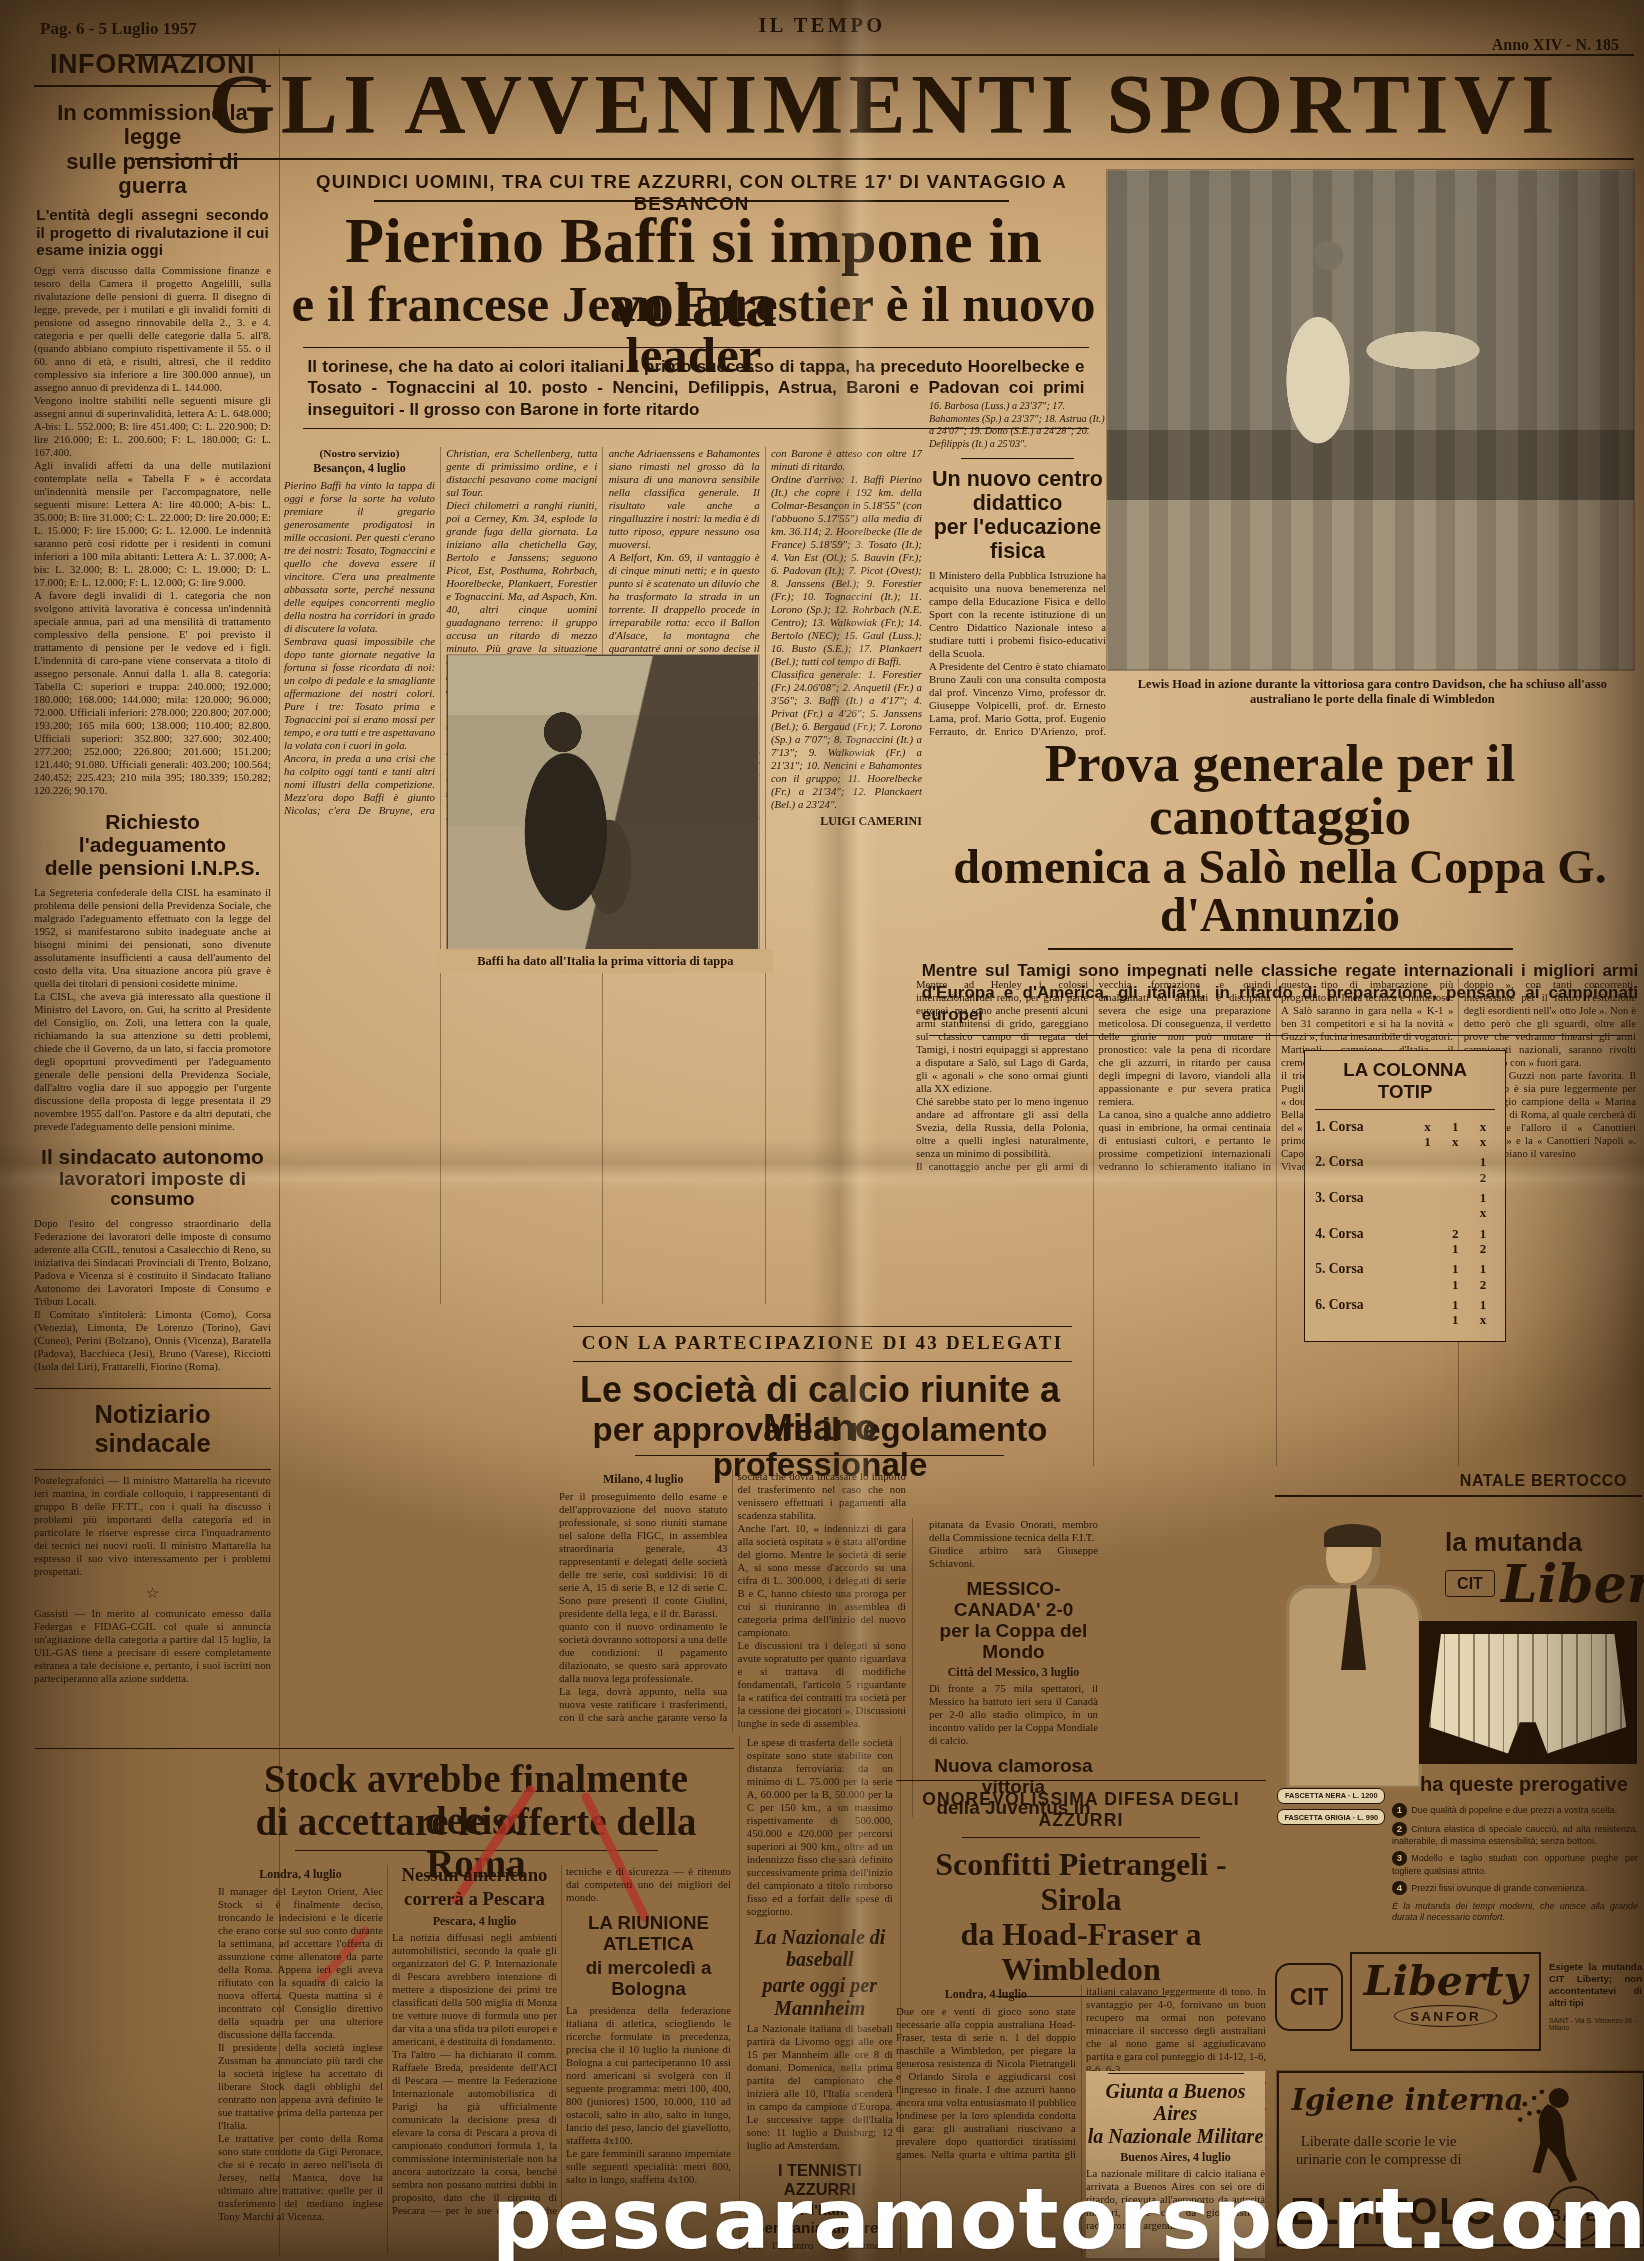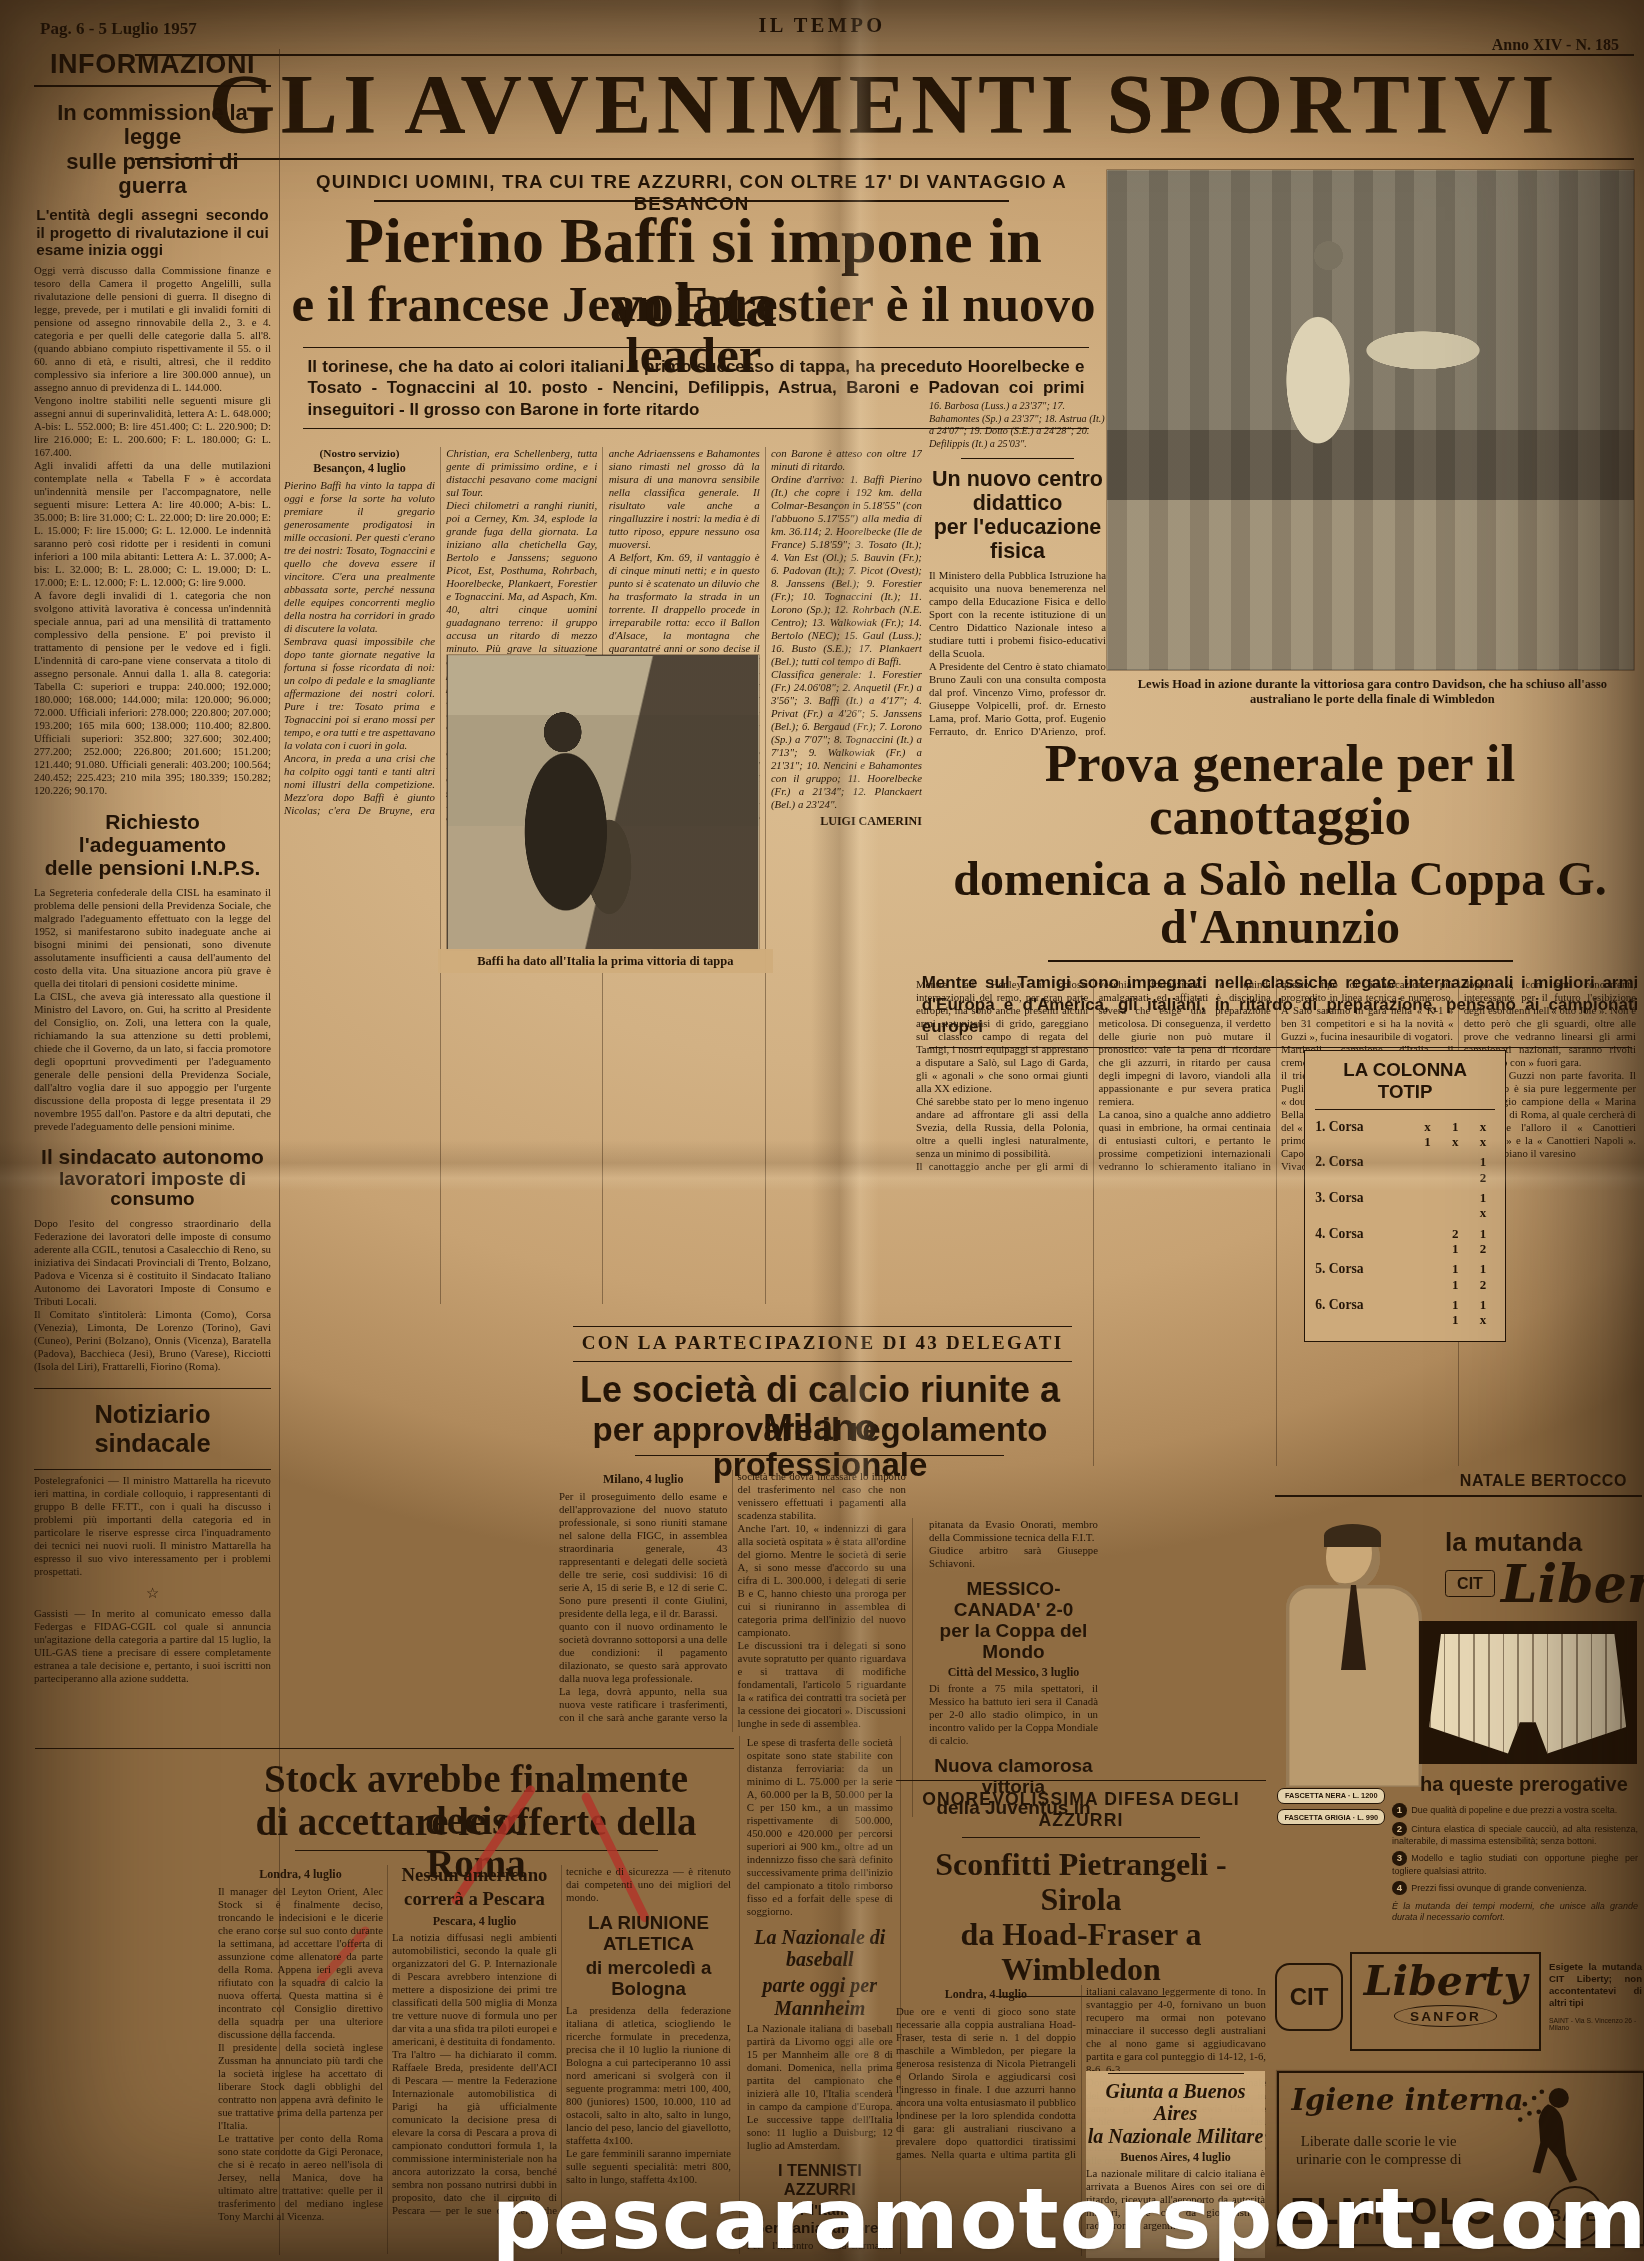--- a/index.html
+++ b/index.html
@@ -165,21 +165,21 @@
       background:
         radial-gradient(54px 108px at 40% 42%, #ddd2b4 0 58%, rgba(0,0,0,0) 59%),
         radial-gradient(26px 26px at 42% 17%, #7a7260 0 55%, rgba(0,0,0,0) 56%),
         radial-gradient(102px 34px at 60% 36%, #cfc4a6 0 55%, rgba(0,0,0,0) 56%),
         repeating-linear-gradient(90deg, rgba(70,62,50,.35) 0 19px, rgba(120,110,92,.28) 19px 41px),
         linear-gradient(180deg,#8a8270 0 52%,#5f574a 52% 66%,#b0a286 66% 100%);"></div>
   <p class="abs photo-caption serif" style="left:1111px;top:672px;width:516px;background:none;">Lewis Hoad in azione durante la vittoriosa gara contro Davidson, che ha schiuso all'asso australiano le porte della finale di Wimbledon</p>
 
   <div class="abs" style="left:916px;top:737px;width:728px;">
     <h2 class="c-head1">Prova generale per il canottaggio</h2>
-    <h2 class="c-head2" style="margin-top:12px;">domenica a Salò nella Coppa G. d'Annunzio</h2>
+    <h2 class="c-head2" style="margin-top:0;">domenica a Salò nella Coppa G. d'Annunzio</h2>
     <div class="rule" style="width:465px;margin:9px auto 10.2px;"></div>
     <p class="c-sub sans" style="padding:0 5.7px;">Mentre sul Tamigi sono impegnati nelle classiche regate internazionali i migliori armi d'Europa e d'America, gli italiani, in ritardo di preparazione, pensano ai campionati europei</p>
     <div class="rule" style="width:703px;margin:9px auto 0;height:1.1px;"></div>
   </div>
   <div class="abs c-body colrule" style="left:916px;top:978px;width:720px;height:488px;overflow:hidden;">
     <p class="bodytext serif">Mentre ad Henley i colossi internazionali del remo, per gran parte europei, ma sono anche presenti alcuni armi statunitensi di grido, gareggiano sul classico campo di regata del Tamigi, i nostri equipaggi si apprestano a disputare a Salò, sul Lago di Garda, gli « agonali » che sono ormai giunti alla XX edizione.
 Ché sarebbe stato per lo meno ingenuo andare ad affrontare gli assi della Svezia, della Russia, della Polonia, oltre a quelli inglesi naturalmente, senza un minimo di possibilità.
 Il canottaggio anche per gli armi di vecchia formazione e quindi amalgamati ed affiatati è disciplina severa che esige una preparazione meticolosa. Di conseguenza, il verdetto delle giurie non può mutare il pronostico: vale la pena di ricordare che gli azzurri, in ritardo per causa degli impegni di lavoro, viandoli alla appassionante e pur severa pratica remiera.
 La canoa, sino a qualche anno addietro quasi in embrione, ha ormai centinaia di entusiasti cultori, e pertanto le prossime competizioni internazionali vedranno lo schieramento italiano in questo tipo di imbarcazione più progredito in linea tecnica e numeroso. A Salò saranno in gara nella « K-1 » ben 31 competitori e si ha la novità « Guzzi », fucina inesauribile di vogatori.
 Martinoli, campione d'Italia, il cremonese Bolzoni, il comasco Lucini, il triestino Gottardis ed il napoletano Pugliese sganciatosi dal compagno del « double » campione lo scorso anno.

